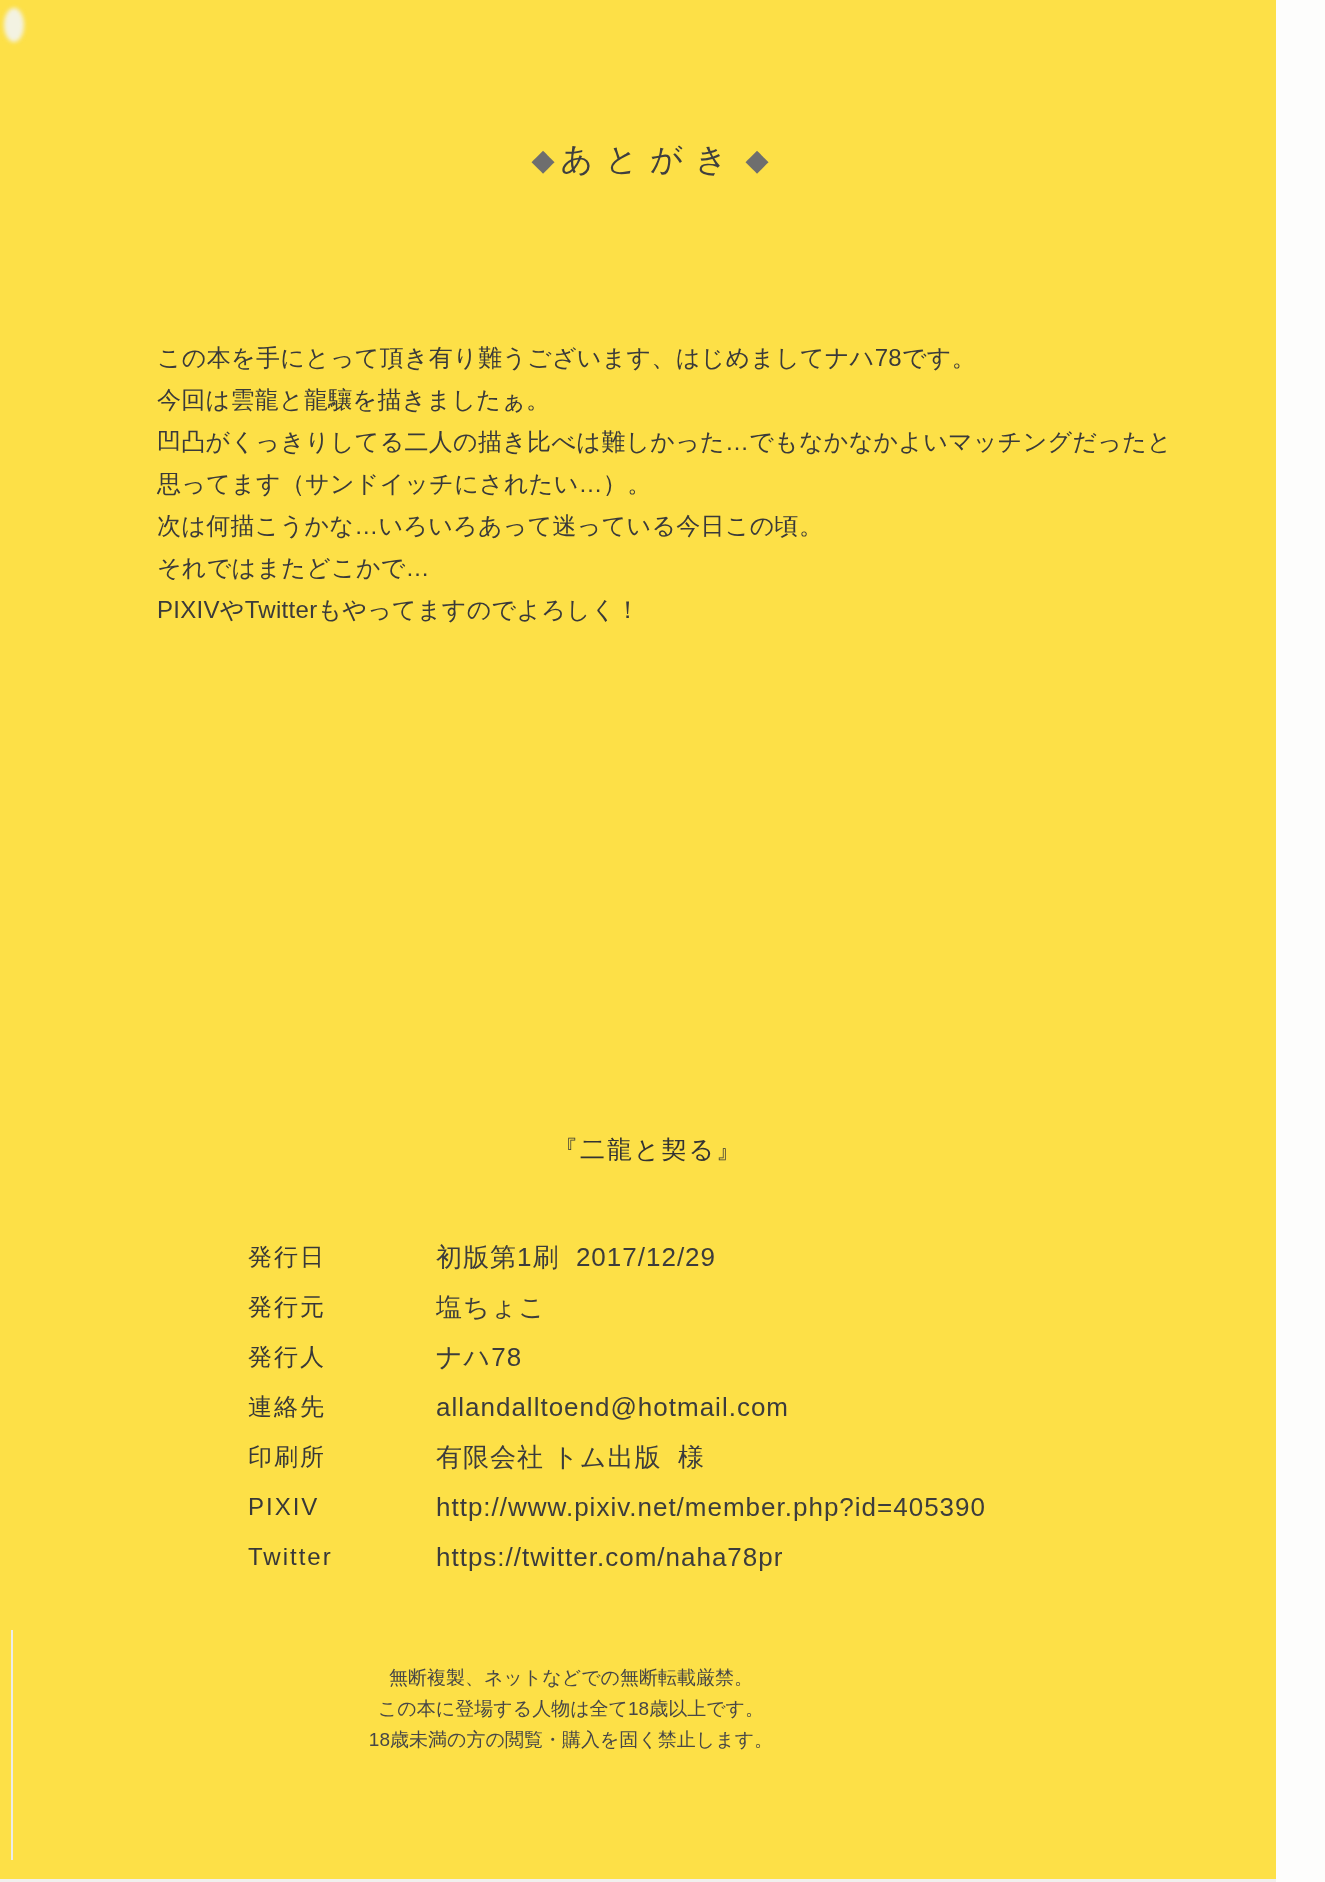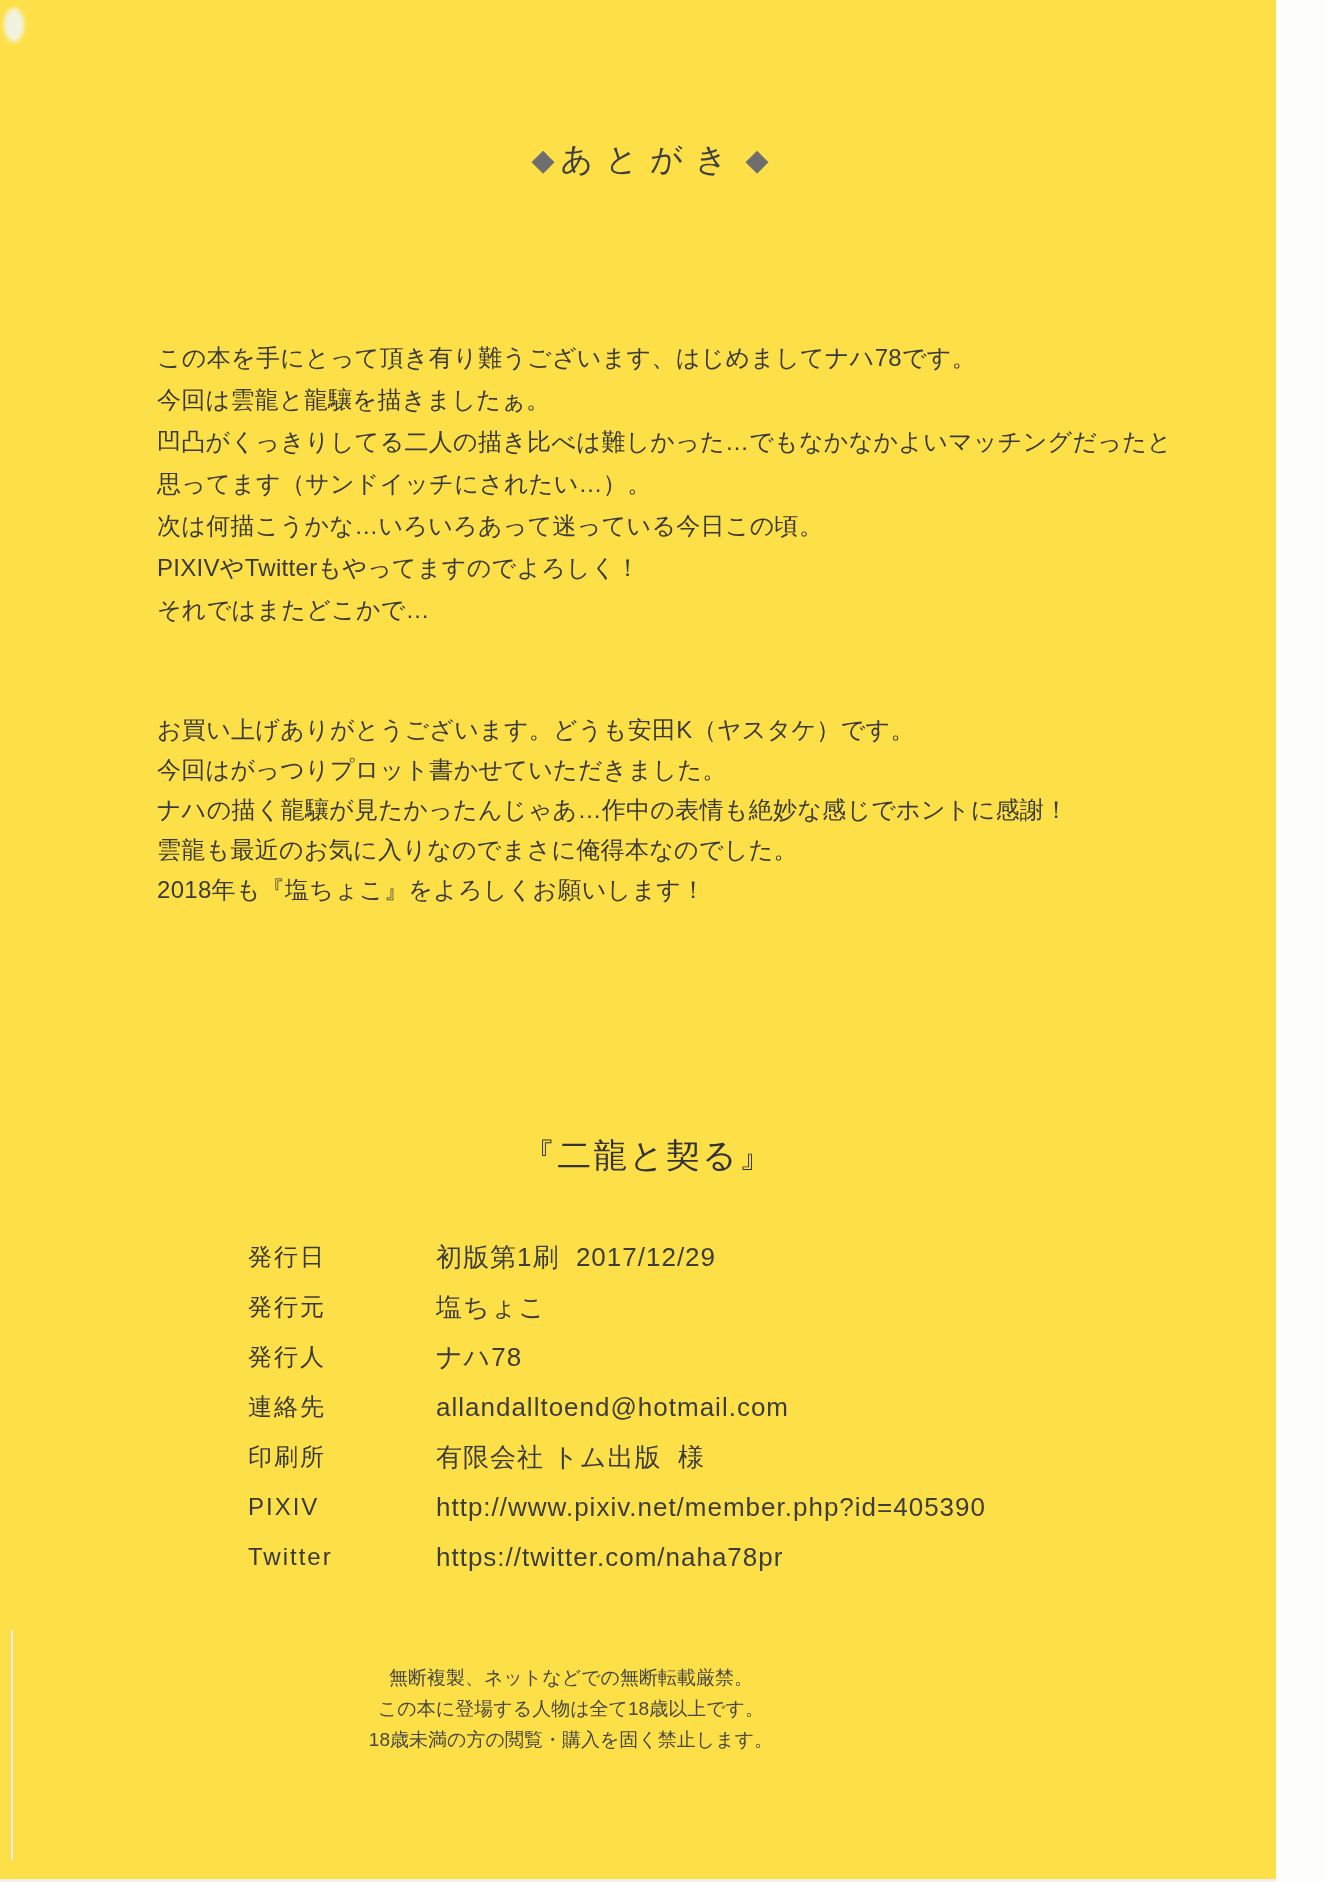--- a/index.html
+++ b/index.html
@@ -56,21 +56,21 @@
   .para2 { top: 710px; }
   .para2 p { line-height: 40px; }
 
   
   .book-title {
     position: absolute;
     top: 1133px;
     left: 0;
     width: 1296px;
     text-align: center;
-    font-size: 34px;
+    font-size: 25px;
     letter-spacing: 2px;
     color: #333333;
   }
 
   
   .colophon {
     position: absolute;
     top: 1232px;
     left: 248px;
   }
@@ -148,31 +148,24 @@
   <div class="title">
     <span class="diamond">◆</span><span class="title-text">あとがき</span><span class="diamond">◆</span>
   </div>
 
   <section class="para para1">
     <p>この本を手にとって頂き有り難うございます、はじめましてナハ78です。</p>
     <p>今回は雲龍と龍驤を描きましたぁ。</p>
     <p>凹凸がくっきりしてる二人の描き比べは難しかった…でもなかなかよいマッチングだったと</p>
     <p>思ってます（サンドイッチにされたい…）。</p>
     <p>次は何描こうかな…いろいろあって迷っている今日この頃。</p>
+    <p>それではまたどこかで…</p>
     <p>PIXIVやTwitterもやってますのでよろしく！</p>
-    <p>それではまたどこかで…</p>
   </section>
 
-  <section class="para para2">
-    <p>お買い上げありがとうございます。どうも安田K（ヤスタケ）です。</p>
-    <p>今回はがっつりプロット書かせていただきました。</p>
-    <p>ナハの描く龍驤が見たかったんじゃあ…作中の表情も絶妙な感じでホントに感謝！</p>
-    <p>雲龍も最近のお気に入りなのでまさに俺得本なのでした。</p>
-    <p>2018年も『塩ちょこ』をよろしくお願いします！</p>
-  </section>
 
   <div class="book-title">『二龍と契る』</div>
 
   <section class="colophon">
     <div class="row">
       <span class="label">発行日</span>
       <span class="value">初版第1刷  2017/12/29</span>
     </div>
     <div class="row">
       <span class="label">発行元</span>

